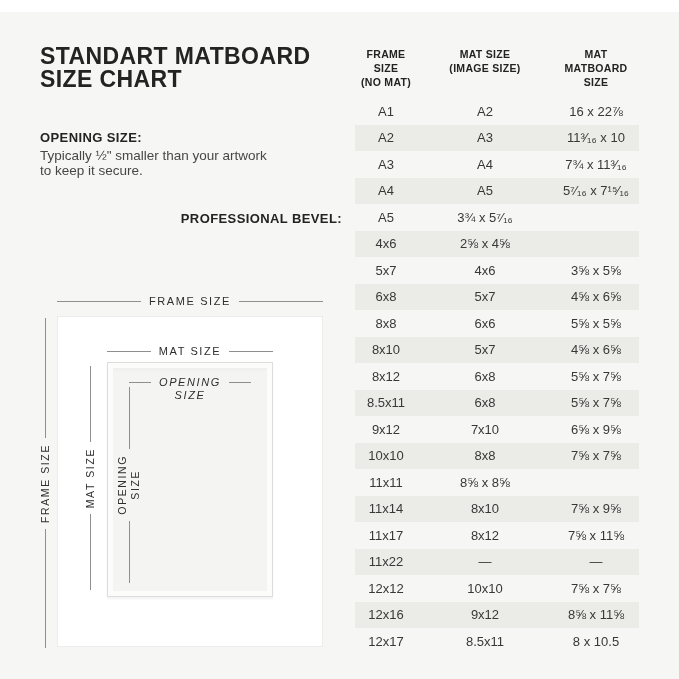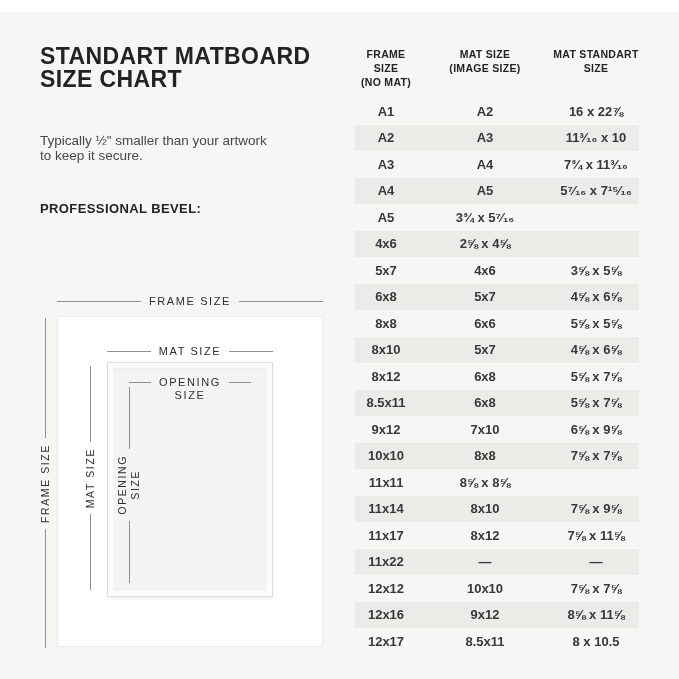--- a/index.html
+++ b/index.html
@@ -5,31 +5,31 @@
   html,body{margin:0;padding:0;width:679px;height:679px;overflow:hidden;}
   body{font-family:"Liberation Sans","DejaVu Sans",sans-serif;-webkit-font-smoothing:antialiased;}
   .canvas{position:relative;width:679px;height:679px;background:var(--background,#f6f6f4);margin-top:12px;}
 
   
   .page-title{position:absolute;left:40px;top:33px;margin:0;font-size:23px;line-height:23px;
     font-weight:bold;letter-spacing:.4px;color:var(--text-primary,#212121);}
   .page-title span{display:block;}
   .sect{position:absolute;left:40px;width:302px;}
   .sect-opening{top:118px;}
-  .sect-bevel{top:189px;}
+  .sect-bevel{top:199px;text-align:right;}
   .sect-h{font-size:13px;font-weight:bold;letter-spacing:.4px;color:var(--text-primary,#262626);}
   .sect-p{margin:4px 0 0;font-size:13.5px;line-height:14.8px;color:var(--text-secondary,#474747);white-space:pre-line;}
 
   
   .hlabel{position:absolute;display:flex;align-items:center;gap:8px;}
   .hline{flex:1;height:1px;background:var(--diagram-line,#8f8f8f);}
   .hlabel-text{font-size:11px;letter-spacing:1.6px;color:#2e2e2e;white-space:pre-line;text-align:center;line-height:13px;}
   .hlabel-frame{left:57px;top:283px;width:266px;}
   .hlabel-mat{left:107px;top:333px;width:166px;}
-  .hlabel-opening{left:129px;top:364px;width:122px;align-items:flex-start;}
+  .hlabel-opening{left:129px;top:364px;width:122px;align-items:flex-start;font-style:italic;}
   .hlabel-opening .hline{margin-top:6px;}
 
   .frame-rect{position:absolute;left:57px;top:304px;width:266px;height:331px;
     background:var(--frame-fill,#ffffff);border:1px solid #ececea;box-sizing:border-box;}
   .mat-opening{position:absolute;left:107px;top:350px;width:166px;height:235px;box-sizing:border-box;
     background:var(--opening-fill,#f4f4f2);
     border:1px solid #dddddb;
     box-shadow:inset 0 0 0 5px #fcfcfb, inset 0 8px 6px -5px rgba(0,0,0,.10),
                inset 0 -2px 2px rgba(255,255,255,.8), 0 2px 2px rgba(0,0,0,.05);}
 
@@ -39,35 +39,36 @@
     color:#2e2e2e;white-space:pre-line;line-height:13px;text-align:center;}
   .vlabel-frame{left:37px;top:306px;height:330px;}
   .vlabel-mat{left:82px;top:354px;height:224px;}
   .vlabel-opening{left:116px;top:375px;height:196px;width:26px;}
 
   
   .thead{position:absolute;left:355px;top:35px;width:284px;display:grid;grid-template-columns:62px 1fr 86px;}
   .thc{font-size:10.5px;font-weight:bold;letter-spacing:.3px;line-height:14px;text-align:center;
     color:var(--text-primary,#2b2b2b);white-space:pre-line;}
   .tbody{position:absolute;left:355px;top:86px;width:284px;}
-  .trow{display:grid;grid-template-columns:62px 1fr 86px;height:26.5px;align-items:center;font-weight:bold;}
+  .trow{display:grid;grid-template-columns:62px 1fr 86px;height:26.5px;align-items:center;}
   .trow:nth-child(even){background:var(--row-stripe,#ebebe8);}
   .tcell{text-align:center;font-size:13px;color:#383838;}
 </style>
 </head>
 <body>
 
 <div class="canvas">
 
   <h1 class="page-title">
     <span>STANDART MATBOARD</span>
     <span>SIZE CHART</span>
   </h1>
 
   <div class="sect sect-opening">
+    <div class="sect-h">OPENING SIZE:</div>
     <p class="sect-p">Typically ½" smaller than your artwork
 to keep it secure.</p>
   </div>
 
   <div class="sect sect-bevel">
     <div class="sect-h">PROFESSIONAL BEVEL:</div>
   </div>
 
   <div>
 
@@ -113,21 +114,21 @@
       <span class="vline"></span>
     </div>
 
   </div>
 
   <div class="thead">
     <div class="thc">FRAME SIZE
 (NO MAT)</div>
     <div class="thc">MAT SIZE
 (IMAGE SIZE)</div>
-    <div class="thc">MAT STANDART
+    <div class="thc">MAT MATBOARD
 SIZE</div>
   </div>
 
   <div class="tbody">
     <div class="trow">
       <div class="tcell">A1</div>
       <div class="tcell">A2</div>
       <div class="tcell">16 x 22⅞</div>
     </div>
 

